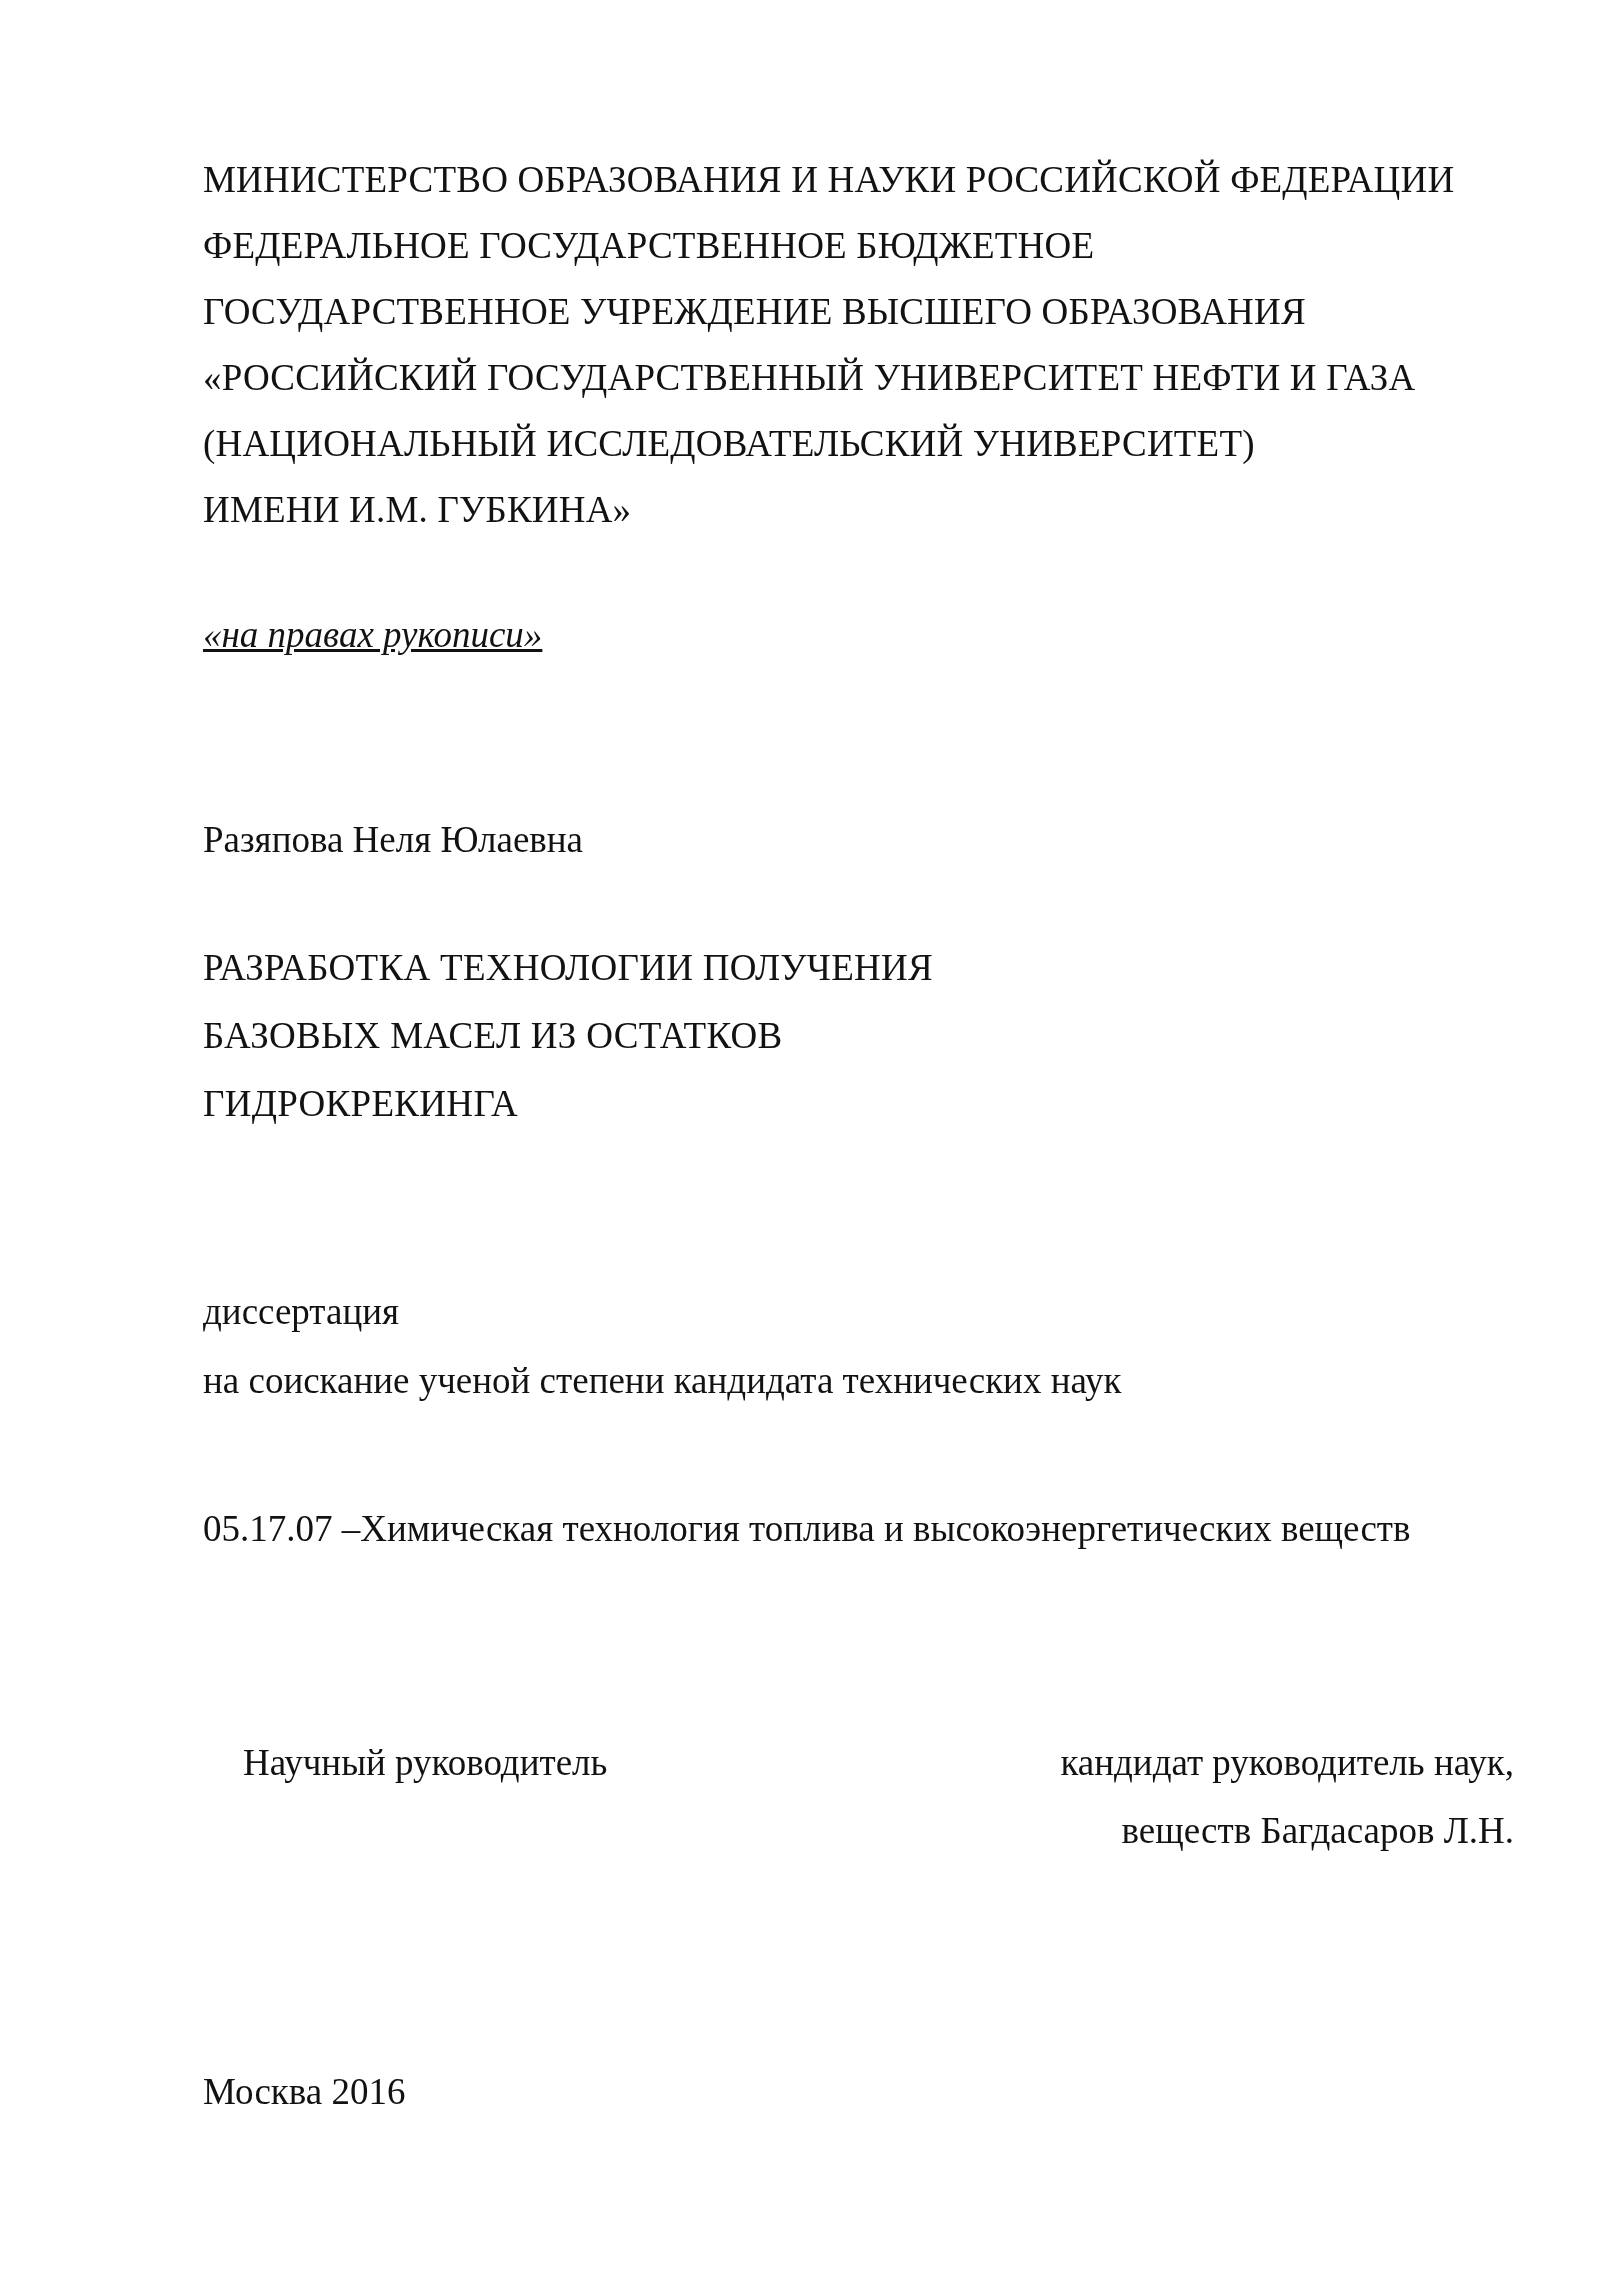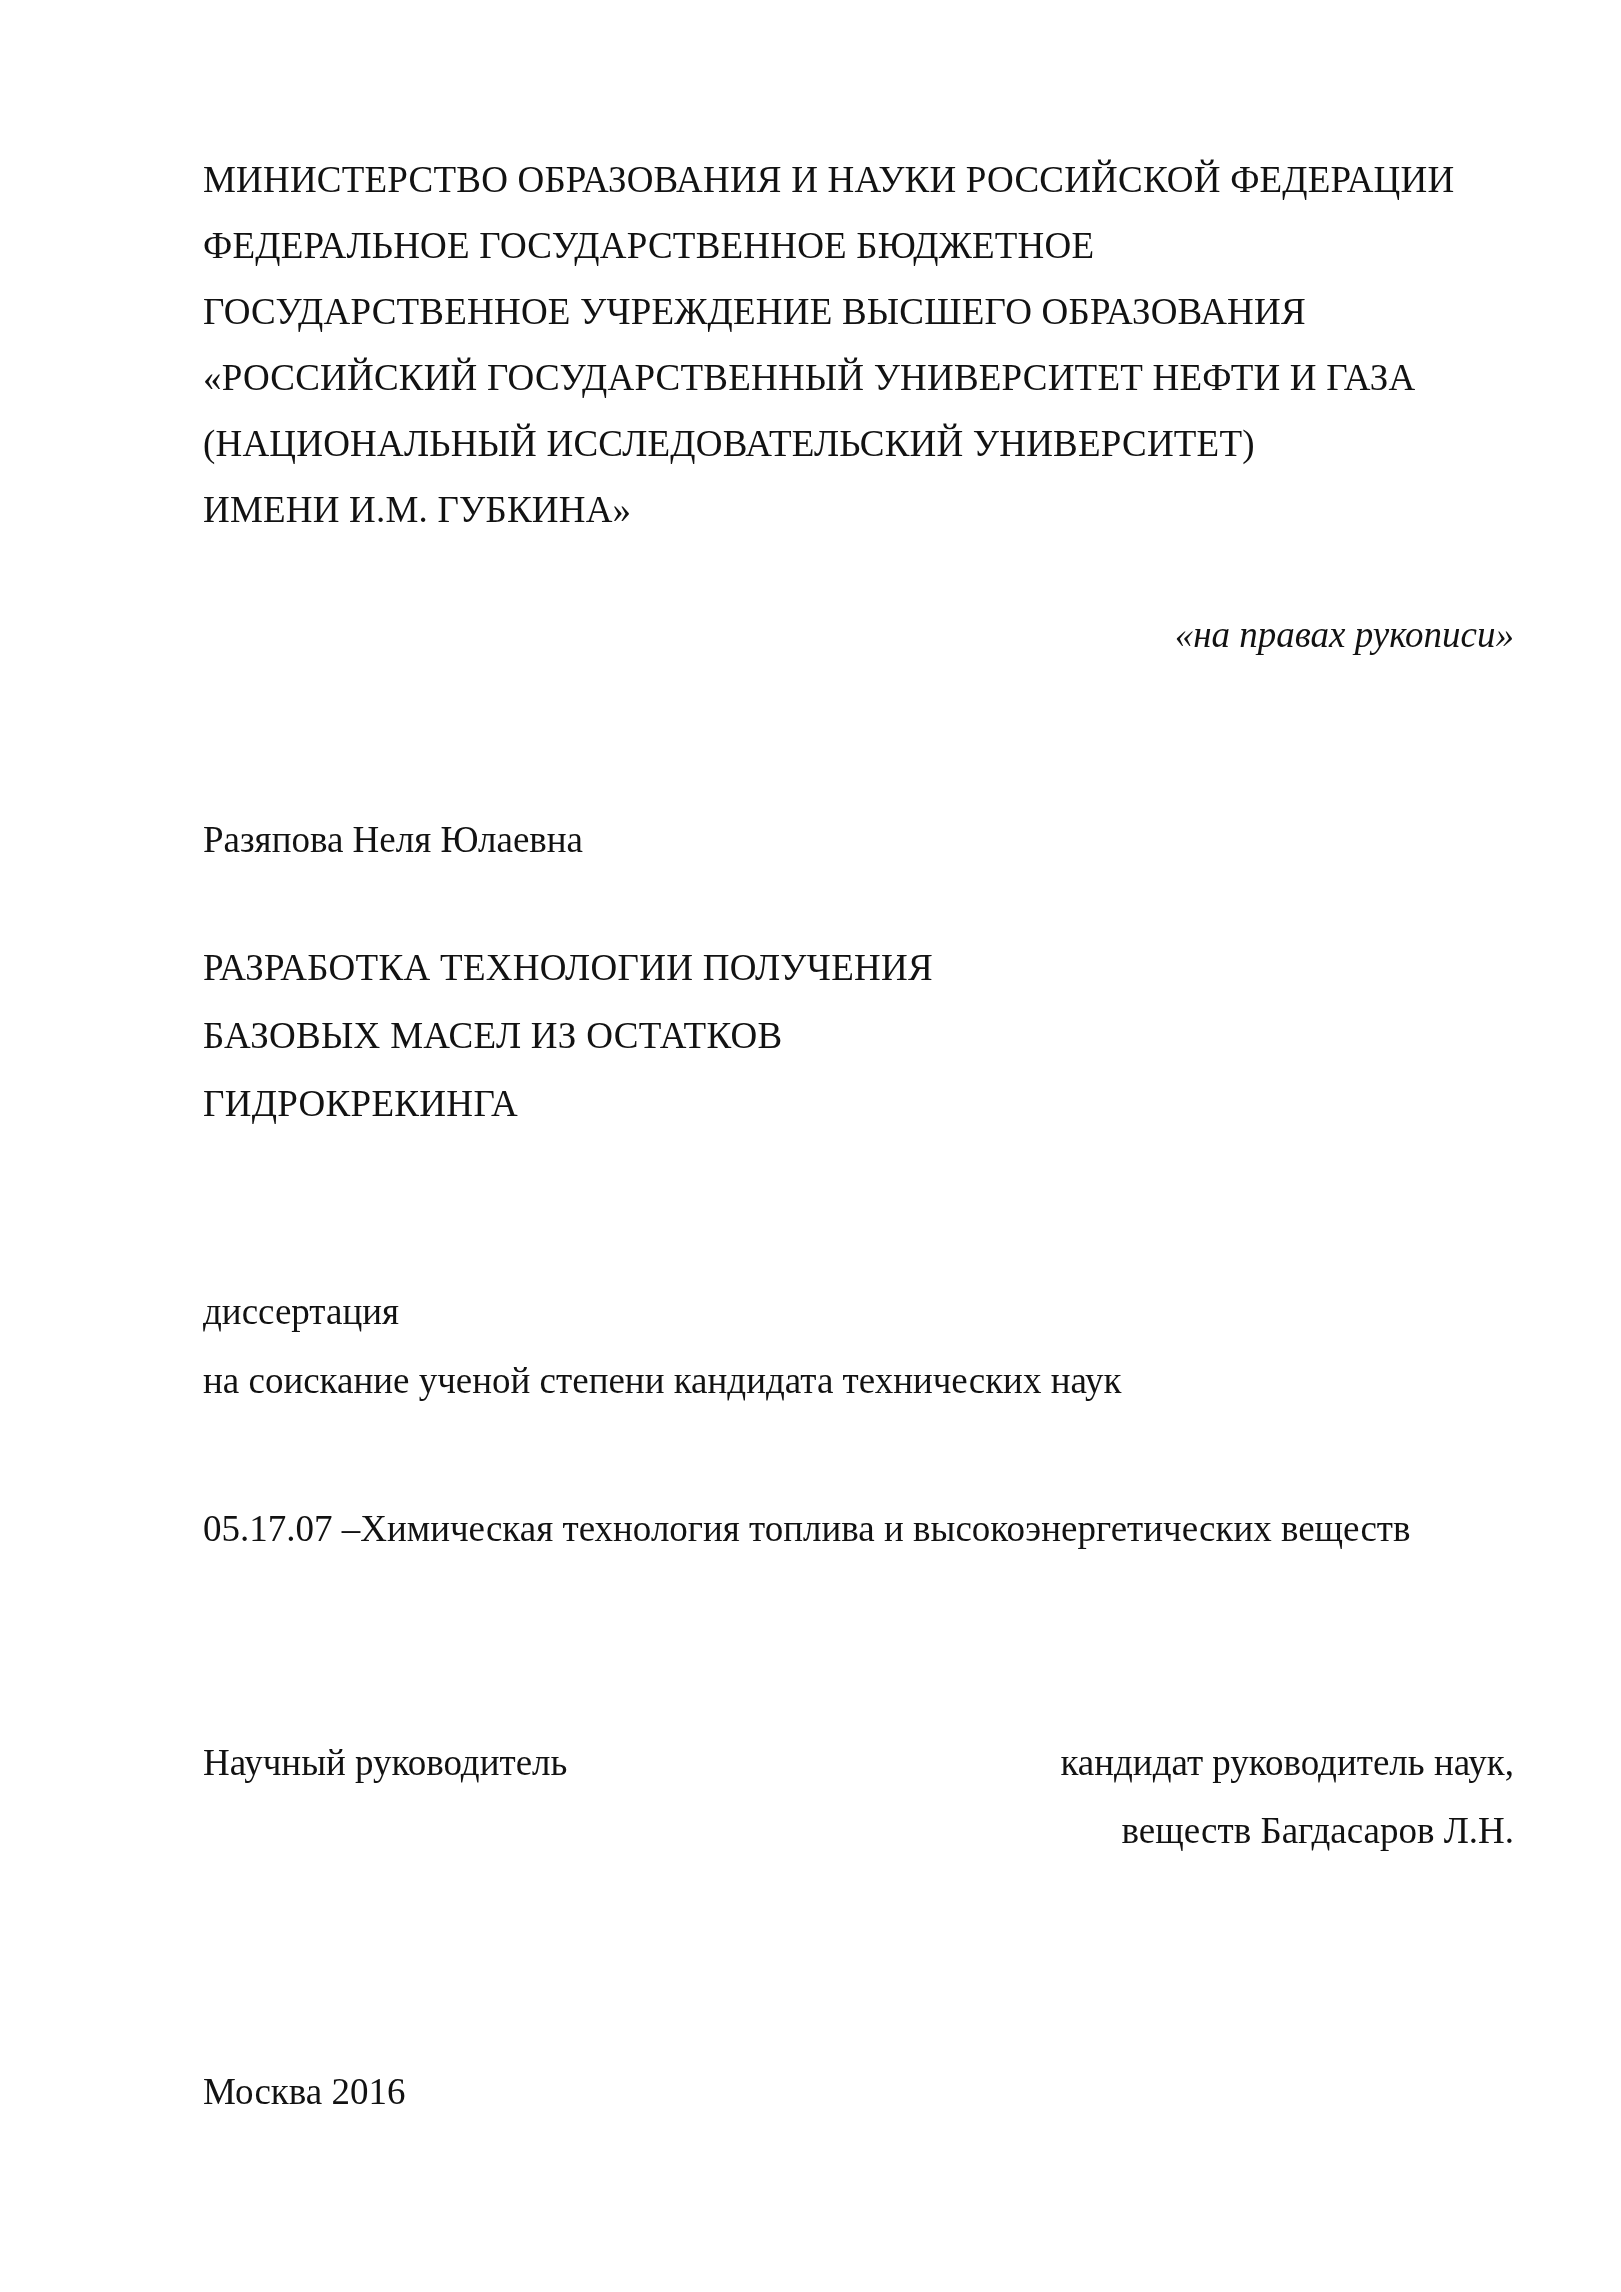--- a/index.html
+++ b/index.html
@@ -17,22 +17,22 @@
     font-size: 37px;
     overflow: hidden;
   }
   
   .col {
     position: absolute;
     left: 203px;
     width: 1311px;
   }
   .center { }
-  .right  { text-align: right; }
-  .left   { text-align: left; }
+  .right  { text-align: left; text-decoration: underline; }
+  .left   { text-align: left; margin-left: 40px; }
 
   .header-block {
     top: 147px;
     line-height: 66px;
     letter-spacing: 0.2px;
   }
   .manuscript-note {
     top: 602px;
     line-height: 66px;
     font-style: italic;

